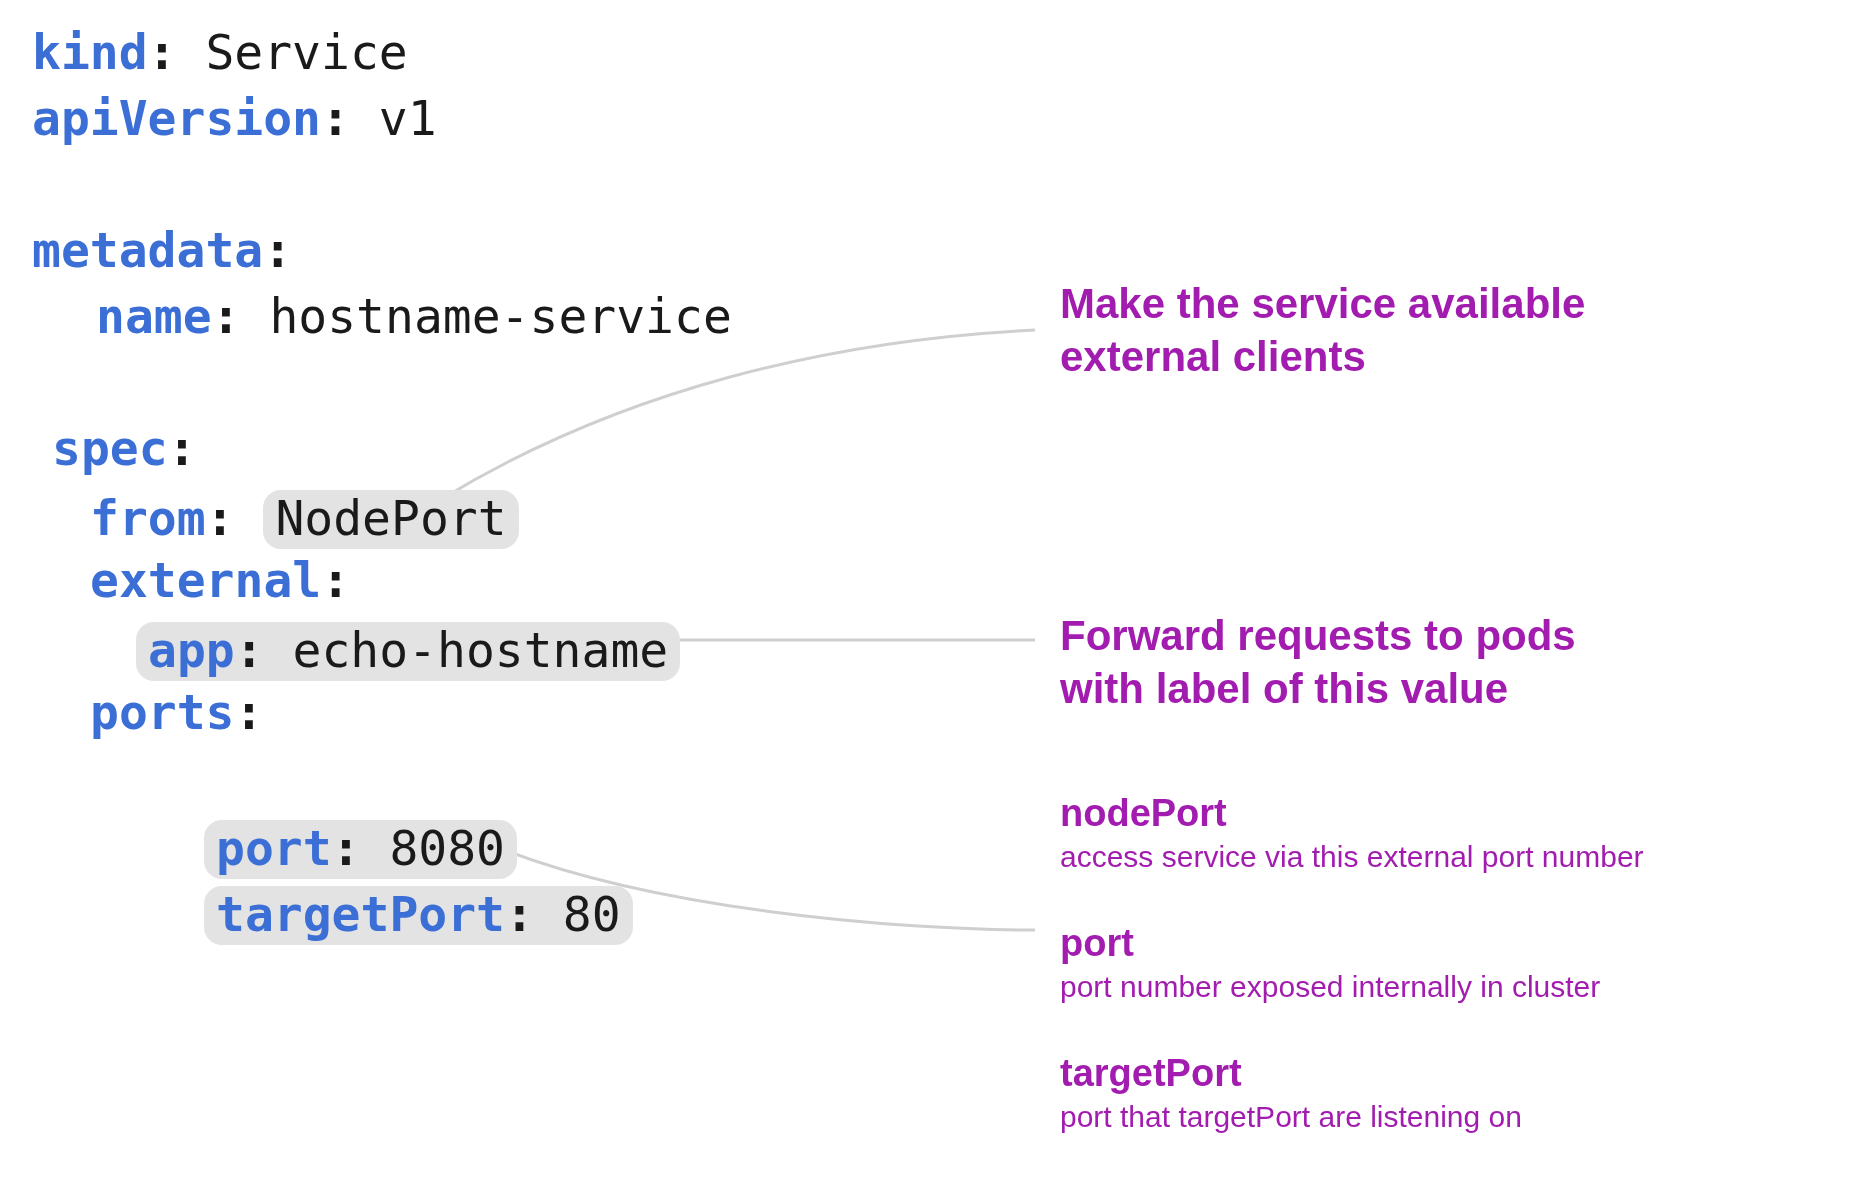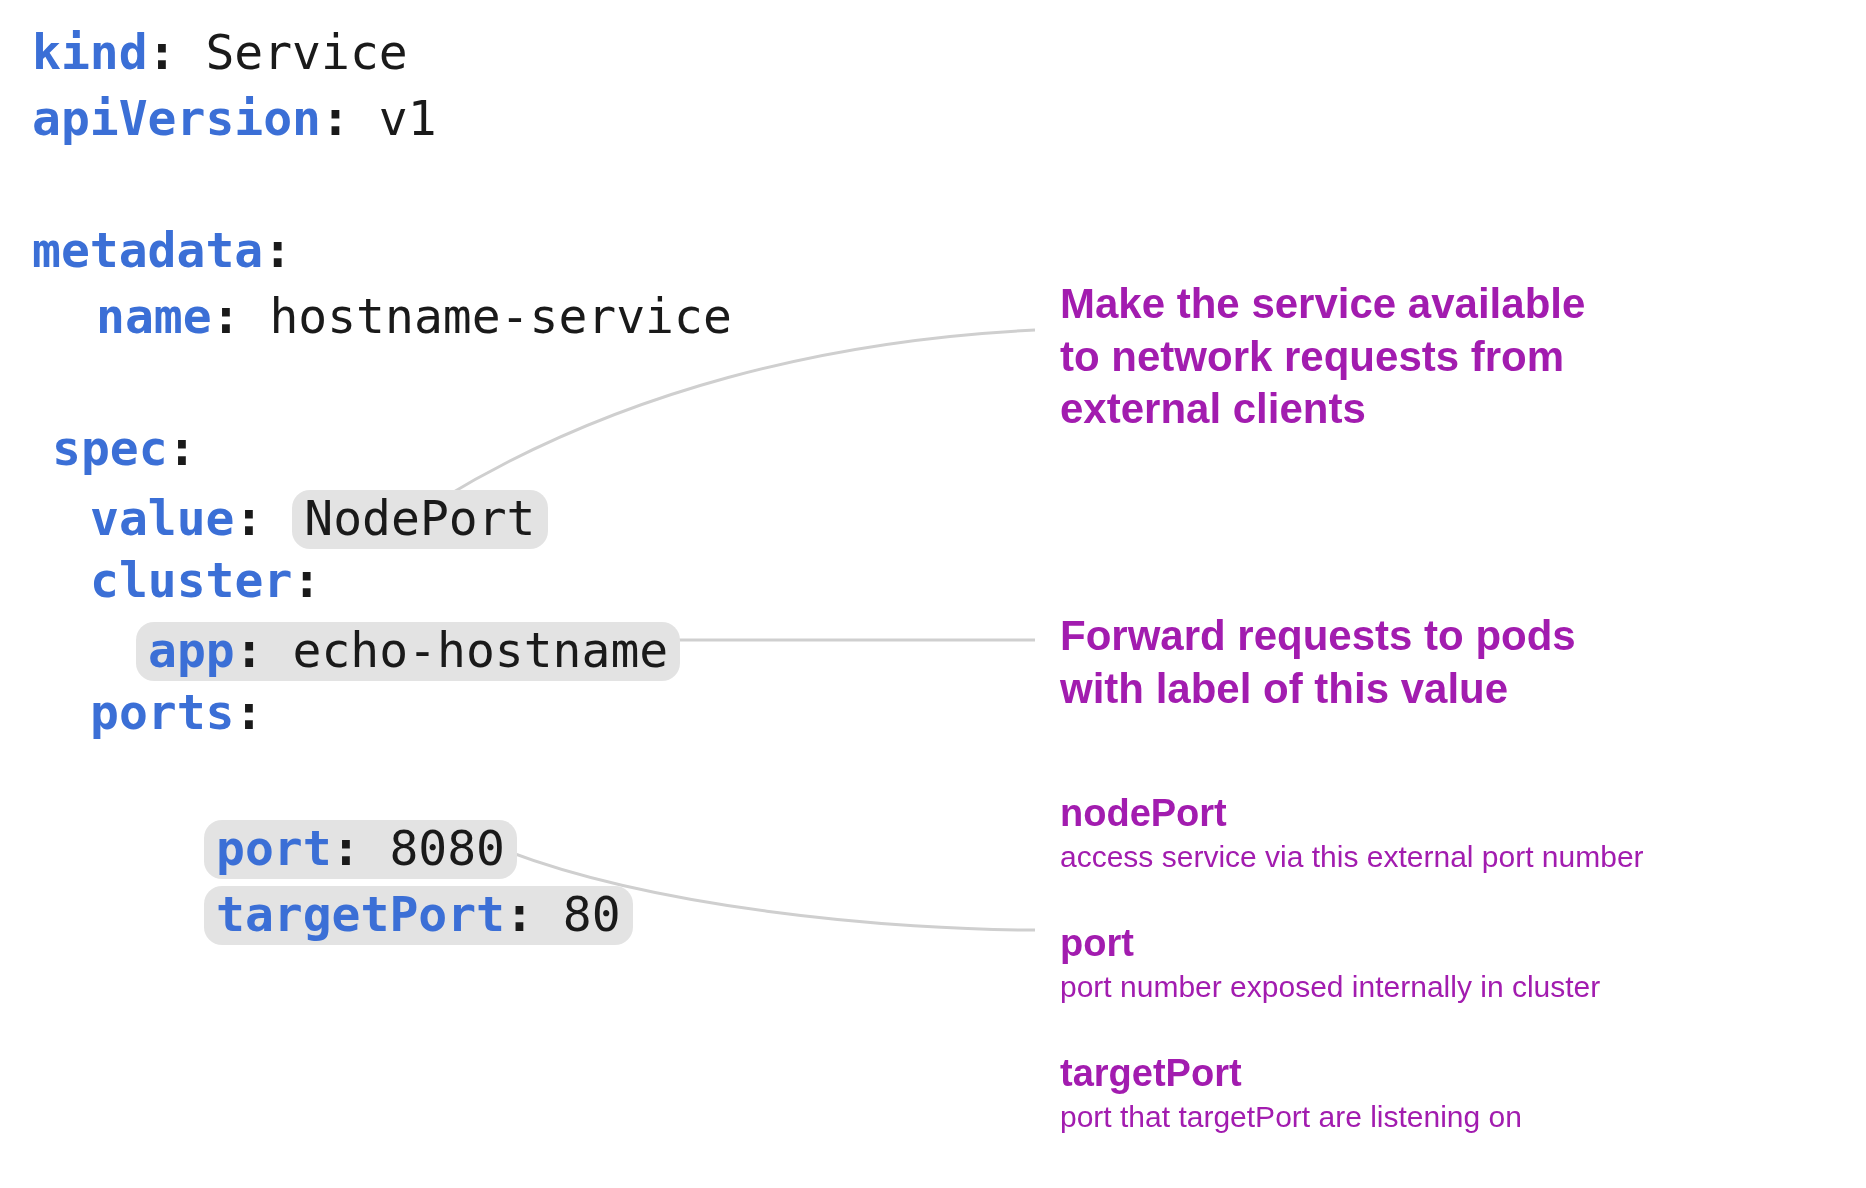--- a/index.html
+++ b/index.html
@@ -89,26 +89,26 @@
   <div class="code-line" style="left:96px; top:292px;">
     <span class="k">name</span><span class="colon">:</span>
     <span class="v">hostname-service</span>
   </div>
 
   <div class="code-line" style="left:32px; top:424px;margin-left:20px;">
     <span class="k">spec</span><span class="colon">:</span>
   </div>
 
   <div class="code-line" style="left:90px; top:490px;">
-    <span class="k">value</span><span class="colon">:</span>
+    <span class="k">from</span><span class="colon">:</span>
     <span class="pill"><span class="v">NodePort</span></span>
   </div>
 
   <div class="code-line" style="left:90px; top:556px;">
-    <span class="k">cluster</span><span class="colon">:</span>
+    <span class="k">external</span><span class="colon">:</span>
   </div>
 
   <div class="code-line" style="left:136px; top:622px;">
     <span class="pill"><span class="k">app</span><span class="colon">:</span> <span class="v">echo-hostname</span></span>
   </div>
 
   <div class="code-line" style="left:90px; top:688px;">
     <span class="k">ports</span><span class="colon">:</span>
   </div>
 
@@ -116,21 +116,20 @@
   <div class="code-line" style="left:204px; top:820px;">
     <span class="pill"><span class="k">port</span><span class="colon">:</span> <span class="v">8080</span></span>
   </div>
 
   <div class="code-line" style="left:204px; top:886px;">
     <span class="pill"><span class="k">targetPort</span><span class="colon">:</span> <span class="v">80</span></span>
   </div>
 
   <div class="anno anno-big" style="left:1060px; top:278px;">
     <div>Make the service available</div>
-    <div>to network requests from</div>
     <div>external clients</div>
   </div>
 
   <div class="anno anno-big" style="left:1060px; top:610px;">
     <div>Forward requests to pods</div>
     <div>with label of this value</div>
   </div>
 
   <div class="anno" style="left:1060px; top:790px;">
     <div class="anno-term">nodePort</div>

